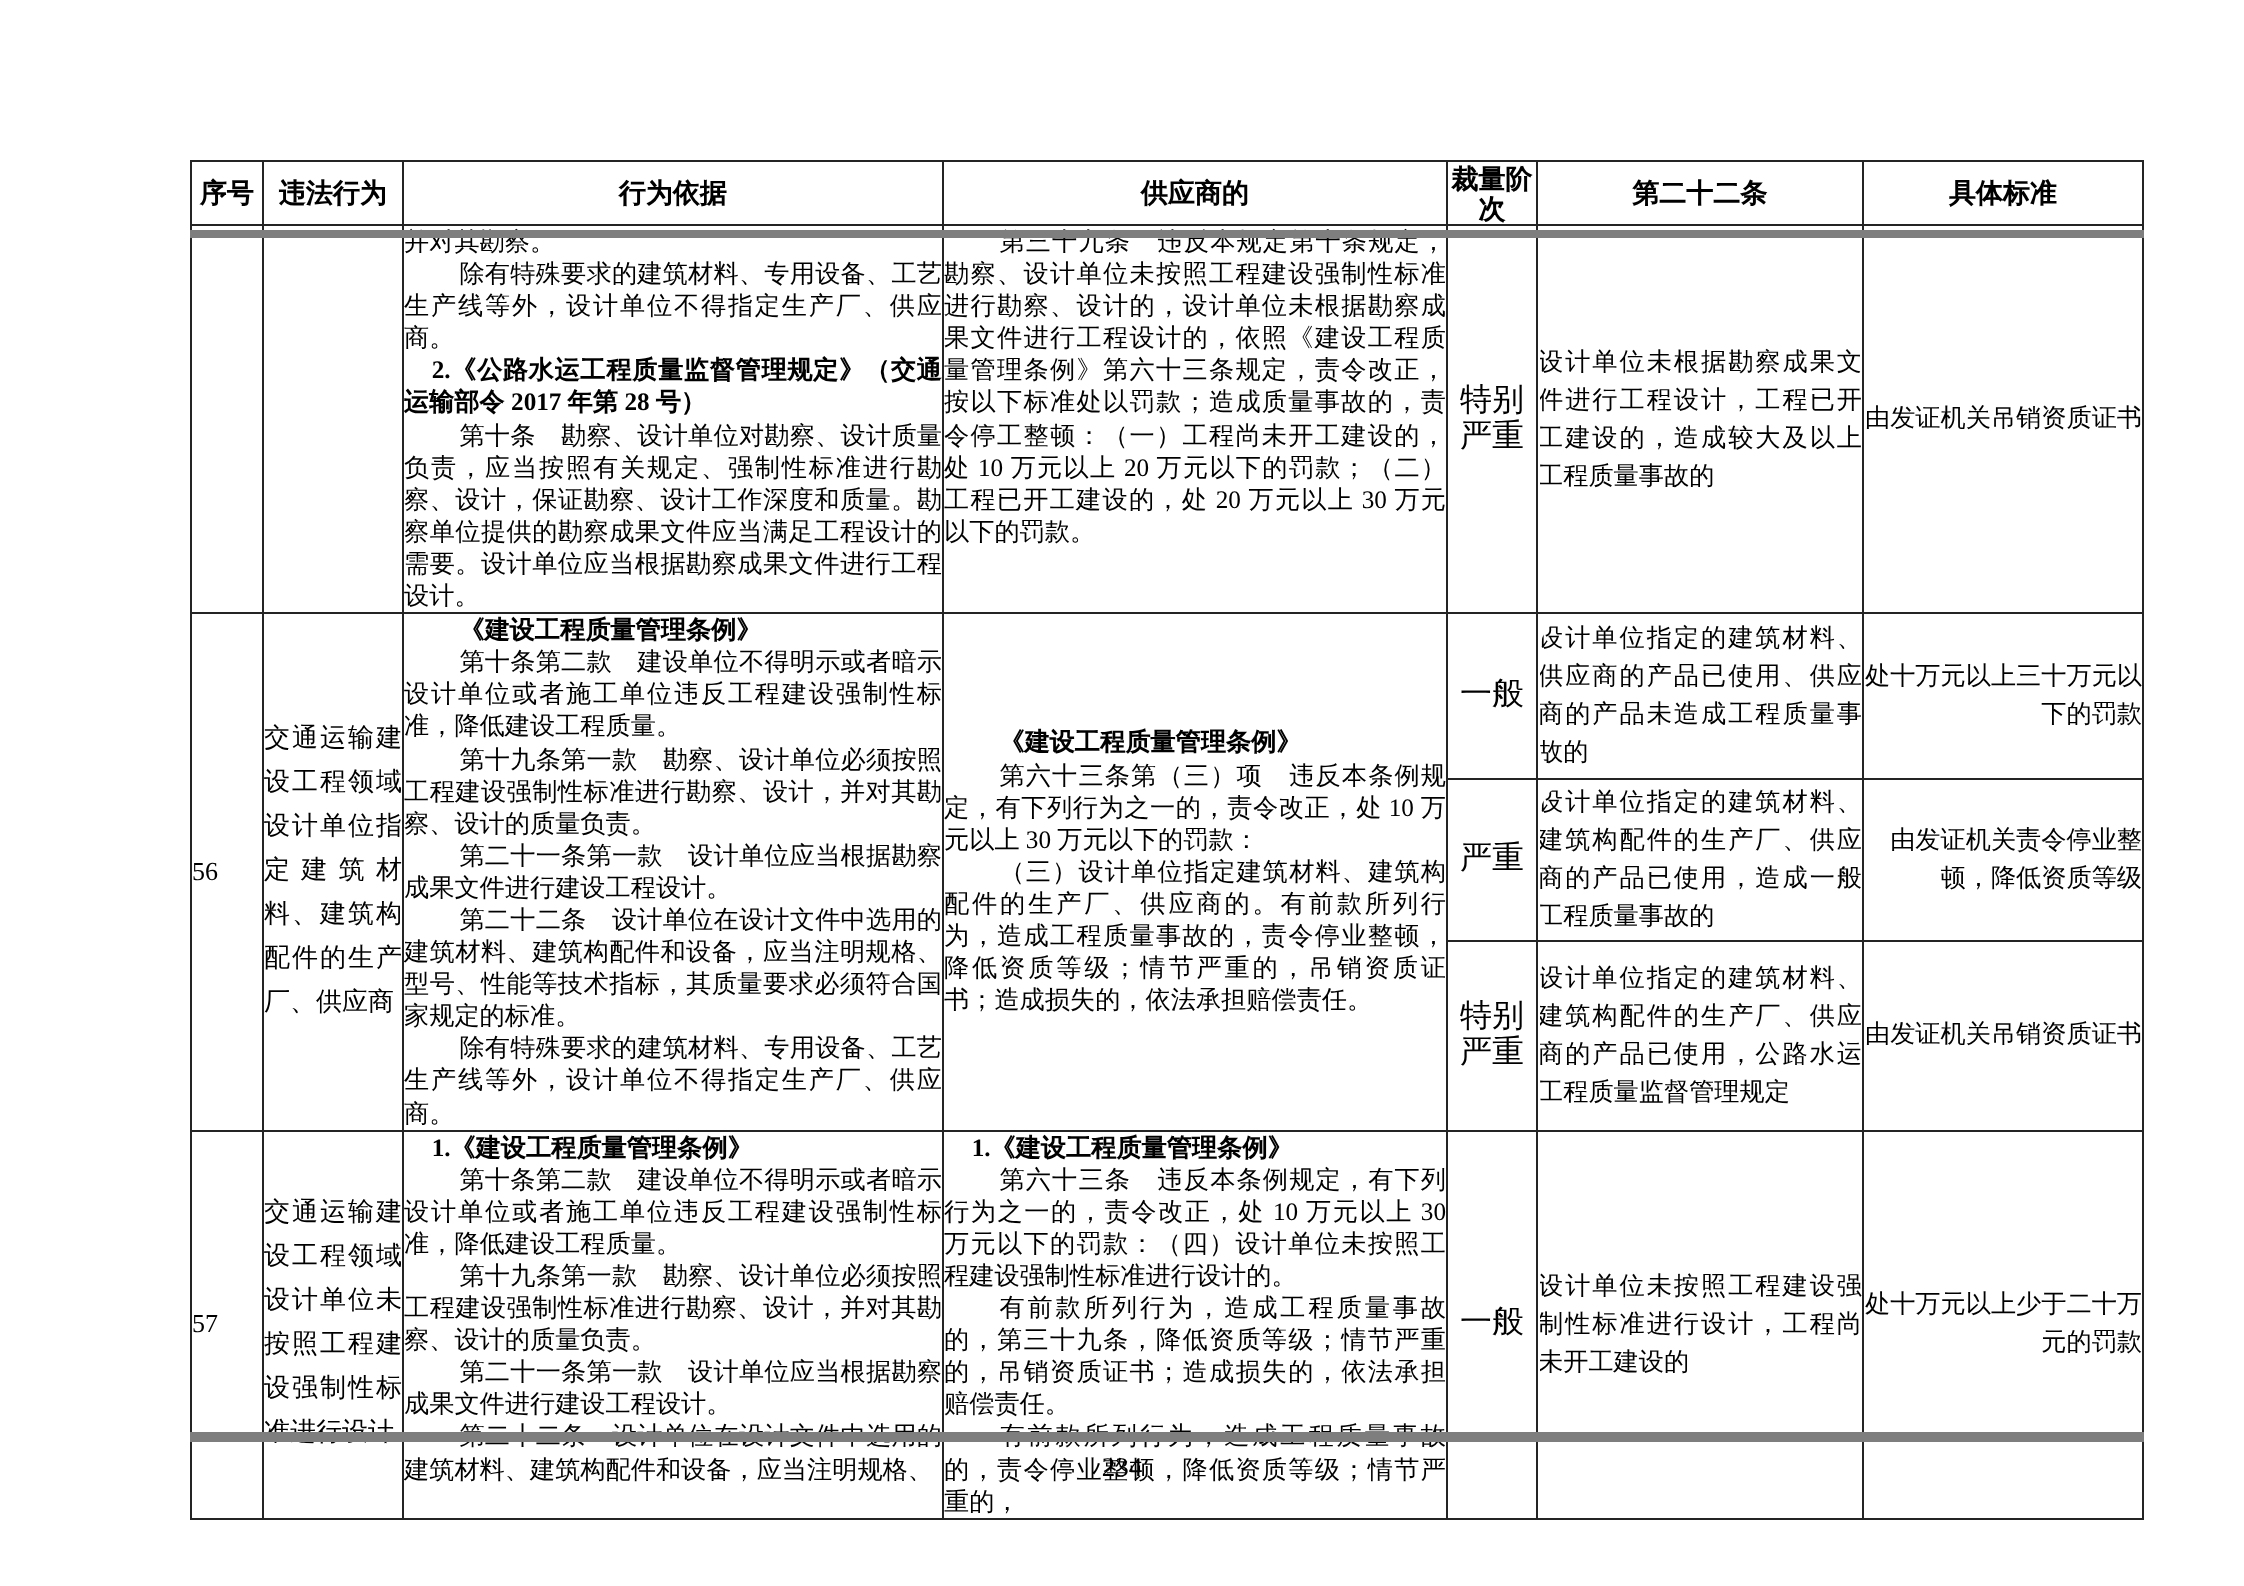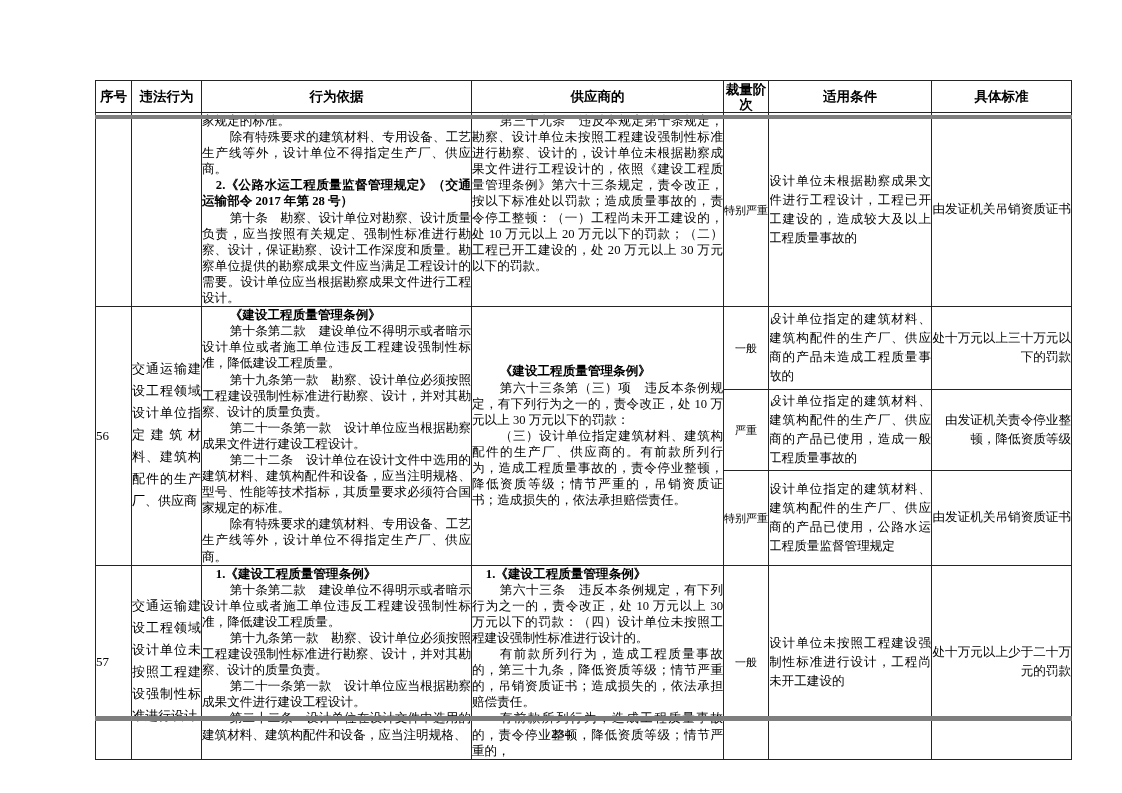--- a/index.html
+++ b/index.html
@@ -54,21 +54,21 @@
   td.text {
     vertical-align: top;
     font-size: 12.6px;
     line-height: 16.1px;
     padding: 2px 6px 0 6px;
   }
   td.text.v-middle { vertical-align: middle; padding-top: 0; padding-bottom: 0; }
   td.level {
     text-align: center;
     vertical-align: middle;
-    font-size: 11px;
+    font-size: 16px;
     line-height: 18px;
     padding: 1px 2px;
   }
   td.cond {
     vertical-align: middle;
     font-size: 12.6px;
     line-height: 19px;
     padding: 3px 7px;
     text-align: justify;
     border-radius: 18px;
@@ -118,30 +118,30 @@
       <col style="width:163px">
       <col style="width:140px">
     </colgroup>
     <thead>
       <tr>
         <th class="hdr">序号</th>
         <th class="hdr">违法行为</th>
         <th class="hdr">行为依据</th>
         <th class="hdr">供应商的</th>
         <th class="hdr">裁量阶次</th>
-        <th class="hdr">适用条件</th>
+        <th class="hdr">第二十二条</th>
         <th class="hdr">具体标准</th>
       </tr>
     </thead>
     <tbody>
         <tr style="height: 178px;">
           <td class="num"></td>
           <td class="behavior"></td>
           <td class="text">
-            <p class="para ind0">家规定的标准。</p>
+            <p class="para ind0">并对其勘察。</p>
             <p class="para ind2">除有特殊要求的建筑材料、专用设备、工艺生产线等外，设计单位不得指定生产厂、供应商。</p>
             <p class="para ind1 bold">2.《公路水运工程质量监督管理规定》（交通运输部令 2017 年第 28 号）</p>
             <p class="para ind2">第十条　勘察、设计单位对勘察、设计质量负责，应当按照有关规定、强制性标准进行勘察、设计，保证勘察、设计工作深度和质量。勘察单位提供的勘察成果文件应当满足工程设计的需要。设计单位应当根据勘察成果文件进行工程设计。</p>
           </td>
           <td class="text">
             <p class="para ind2">第三十九条　违反本规定第十条规定，勘察、设计单位未按照工程建设强制性标准进行勘察、设计的，设计单位未根据勘察成果文件进行工程设计的，依照《建设工程质量管理条例》第六十三条规定，责令改正，按以下标准处以罚款；造成质量事故的，责令停工整顿：（一）工程尚未开工建设的，处 10 万元以上 20 万元以下的罚款；（二）工程已开工建设的，处 20 万元以上 30 万元以下的罚款。</p>
           </td>
           <td class="level">特别严重</td>
           <td class="cond">设计单位未根据勘察成果文件进行工程设计，工程已开工建设的，造成较大及以上工程质量事故的</td>
           <td class="standard">由发证机关吊销资质证书</td>
@@ -156,21 +156,21 @@
             <p class="para ind2">第二十一条第一款　设计单位应当根据勘察成果文件进行建设工程设计。</p>
             <p class="para ind2">第二十二条　设计单位在设计文件中选用的建筑材料、建筑构配件和设备，应当注明规格、型号、性能等技术指标，其质量要求必须符合国家规定的标准。</p>
             <p class="para ind2">除有特殊要求的建筑材料、专用设备、工艺生产线等外，设计单位不得指定生产厂、供应商。</p>
           </td>
           <td class="text v-middle" rowspan="3">
             <p class="para ind2 bold">《建设工程质量管理条例》</p>
             <p class="para ind2">第六十三条第（三）项　违反本条例规定，有下列行为之一的，责令改正，处 10 万元以上 30 万元以下的罚款：</p>
             <p class="para ind2">（三）设计单位指定建筑材料、建筑构配件的生产厂、供应商的。有前款所列行为，造成工程质量事故的，责令停业整顿，降低资质等级；情节严重的，吊销资质证书；造成损失的，依法承担赔偿责任。</p>
           </td>
           <td class="level">一般</td>
-          <td class="cond">设计单位指定的建筑材料、建筑构配件的生产厂、供应商的产品未造成工程质量事故的</td>
+          <td class="cond">设计单位指定的建筑材料、供应商的产品已使用、供应商的产品未造成工程质量事故的</td>
           <td class="standard">处十万元以上三十万元以下的罚款</td>
         </tr>
         <tr style="height: 74px;">
           <td class="level">严重</td>
           <td class="cond">设计单位指定的建筑材料、建筑构配件的生产厂、供应商的产品已使用，造成一般工程质量事故的</td>
           <td class="standard">由发证机关责令停业整顿，降低资质等级</td>
         </tr>
         <tr style="height: 90px;">
           <td class="level">特别严重</td>
           <td class="cond">设计单位指定的建筑材料、建筑构配件的生产厂、供应商的产品已使用，公路水运工程质量监督管理规定</td>

